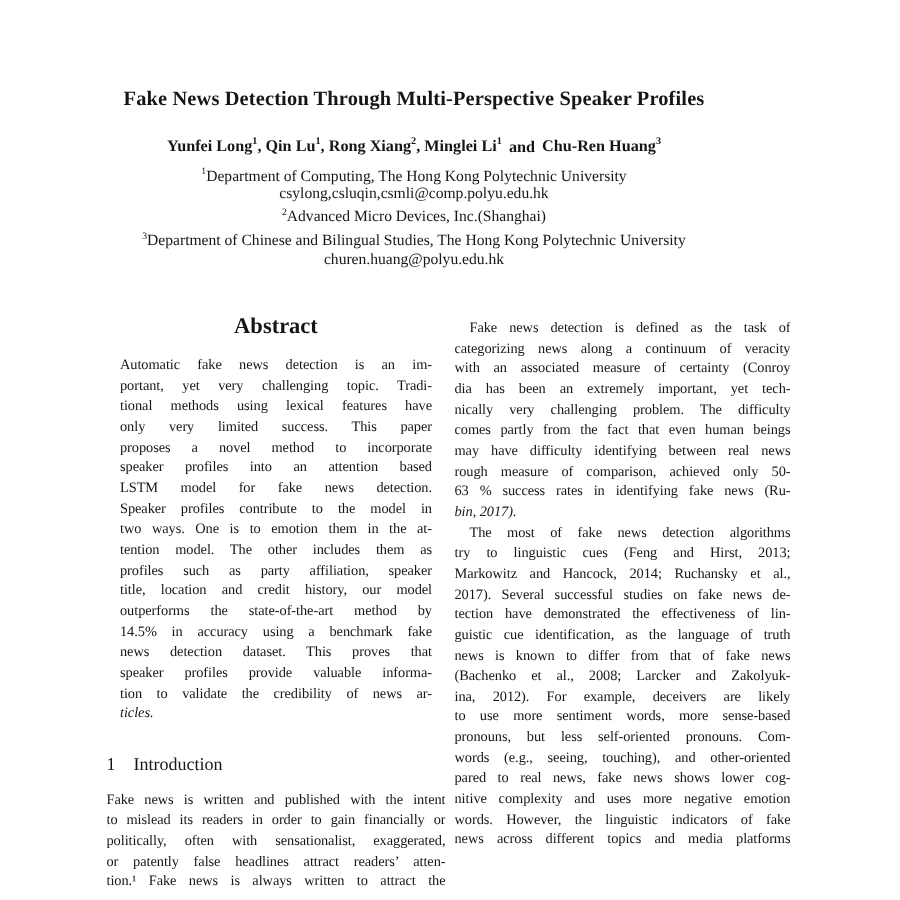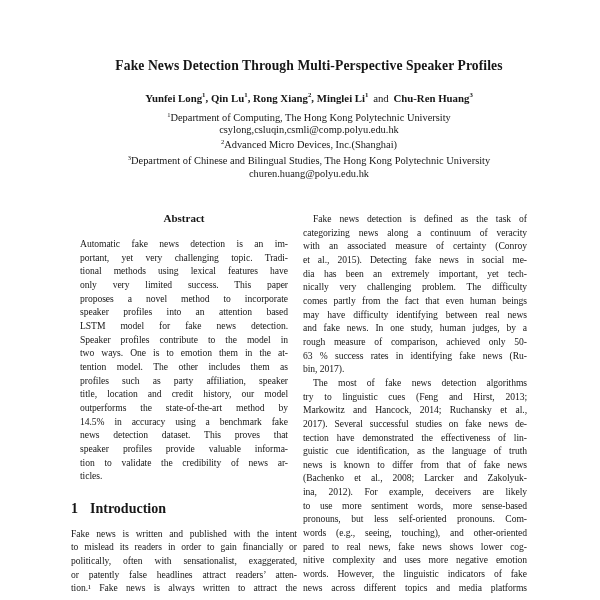--- a/index.html
+++ b/index.html
@@ -1,35 +1,35 @@
 <!DOCTYPE html>
 <html><head>
 <meta charset="utf-8">
 <style>
   html,body{margin:0;padding:0;background:#ffffff;}
   .page{
     position:relative;width:600px;height:600px;background:#ffffff;overflow:hidden;
     font-family:"Liberation Serif","DejaVu Serif",serif;color:#161616;
   }
-  .header{position:absolute;top:58px;left:0;width:552px;text-align:center;padding-left:33px;}
+  .header{position:absolute;top:58px;left:0;width:552px;text-align:center;}
   .title{font-size:13.6px;font-weight:bold;margin:0;letter-spacing:0.1px;}
   .authors{font-size:10.8px;font-weight:bold;margin-top:17px;}
   .authors sup{font-size:6.8px;font-weight:bold;}
-  .authors .conj{font-weight:normal;padding:0 2px;}
+  .authors .conj{font-weight:bold;padding:0 2px;}
   .affiliations{font-size:10.4px;line-height:12.2px;margin-top:5px;}
   .affiliations sup{font-size:6.5px;}
   .col{position:absolute;top:212px;font-size:9.6px;line-height:13.65px;letter-spacing:-0.05px;}
   .col-left{left:71px;width:226px;}
   .col-right{left:303px;width:224px;}
-  .abs-head{font-size:11px;font-weight:bold;text-align:center;margin:0 0 12px 0;line-height:13px;letter-spacing:0;}
+  .abs-head{font-size:15px;font-weight:bold;text-align:center;margin:0 0 12px 0;line-height:13px;letter-spacing:0;}
   .abs-body{margin:8px 9px;}
-  .sec-head{font-size:14px;font-weight:bold;margin:19px 0 11px 0;line-height:14px;letter-spacing:0;}
+  .sec-head{font-size:12px;font-weight:normal;margin:19px 0 11px 0;line-height:14px;letter-spacing:0;}
   .sec-num{display:inline-block;margin-right:12px;}
   .line{text-align:justify;text-align-last:justify;overflow:hidden;}
-  .line.end{text-align-last:left;}
+  .line.end{text-align-last:left;font-style:italic;}
   .line.indent{text-indent:10px;}
 </style>
 </head>
 <body>
 
 <div class="page">
 
   <div class="header">
     <h1 class="title">Fake News Detection Through Multi-Perspective Speaker Profiles</h1>
     <div class="authors" id="authors"><span>Yunfei Long</span><sup>1</sup>, <span>Qin Lu</span><sup>1</sup>, <span>Rong Xiang</span><sup>2</sup>, <span>Minglei Li</span><sup>1</sup><span class="conj"> and </span><span>Chu-Ren Huang</span><sup>3</sup></div>
@@ -71,26 +71,24 @@
         <div class="line">politically, often with sensationalist, exaggerated,</div>
         <div class="line">or patently false headlines attract readers’ atten-</div>
         <div class="line">tion.¹ Fake news is always written to attract the</div>
       </div>
   </div>
 
   <div class="col col-right" id="right-col">
       <div class="line indent">Fake news detection is defined as the task of</div>
       <div class="line">categorizing news along a continuum of veracity</div>
       <div class="line">with an associated measure of certainty (Conroy</div>
-      <div class="line">et al., 2015). Detecting fake news in social me-</div>
       <div class="line">dia has been an extremely important, yet tech-</div>
       <div class="line">nically very challenging problem. The difficulty</div>
       <div class="line">comes partly from the fact that even human beings</div>
       <div class="line">may have difficulty identifying between real news</div>
-      <div class="line">and fake news. In one study, human judges, by a</div>
       <div class="line">rough measure of comparison, achieved only 50-</div>
       <div class="line">63 % success rates in identifying fake news (Ru-</div>
       <div class="line end">bin, 2017).</div>
       <div class="line indent">The most of fake news detection algorithms</div>
       <div class="line">try to linguistic cues (Feng and Hirst, 2013;</div>
       <div class="line">Markowitz and Hancock, 2014; Ruchansky et al.,</div>
       <div class="line">2017). Several successful studies on fake news de-</div>
       <div class="line">tection have demonstrated the effectiveness of lin-</div>
       <div class="line">guistic cue identification, as the language of truth</div>
       <div class="line">news is known to differ from that of fake news</div>

